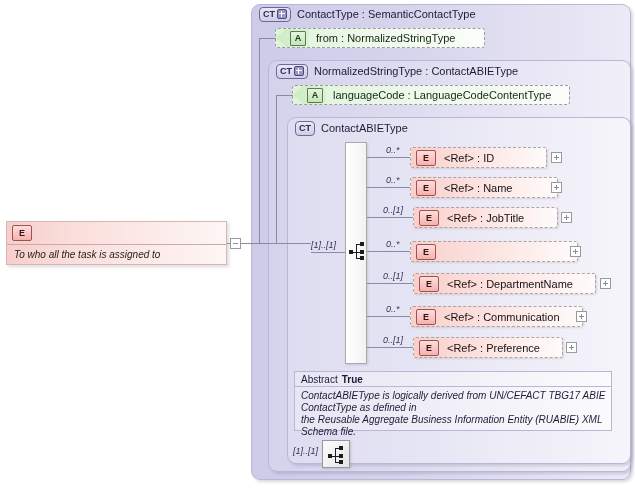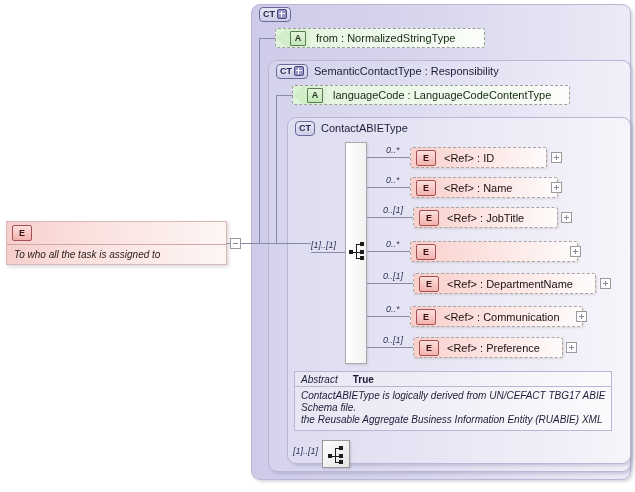--- a/index.html
+++ b/index.html
@@ -232,22 +232,22 @@
     background: linear-gradient(to right, #e7e6f3 0%, #efeef7 40%, #fbfbfd 100%);
   }
   .anno-abstract {
     display: flex; align-items: baseline;
     padding: 2px 0 2px 6px;
     border-bottom: 1px solid #b9b6d6;
     height: 15px;
     box-sizing: border-box;
   }
   .anno-abstract .k {
-    font-size: 10px; font-style: italic; color: #1c1c38;
-    margin-right: 15px;
+    font-size: 10px; color: #1c1c38;
+    margin-right: 4px;
   }
   .anno-abstract .v {
     font-size: 10px; font-weight: bold; color: #1c1c38;
   }
   .anno-text {
     padding: 3px 5px 0 6px;
     font-size: 10px;
     font-style: italic;
     color: #1c1c38;
     line-height: 12px;
@@ -258,37 +258,38 @@
 
 <div id="stage">
 
   <div class="ct-frame ct-l1" style="left:251px; top:4px; width:380px; height:476px;"></div>
 
   <div class="ct-header" style="left:259px; top:6px; height:16px;">
     <span class="badge-ct">
       <span>CT</span>
         <span class="plusglyph"></span>
     </span>
+    <span class="ct-title">ContactType : SemanticContactType</span>
   </div>
 
   <div class="attr-box" style="left:275px; top:28px; width:210px; height:20px;">
     <span class="attr-hex">
       <span class="badge-a">A</span>
     </span>
     <span class="attr-label">from      : NormalizedStringType</span>
   </div>
 
   <div class="ct-frame ct-l2" style="left:268px; top:60px; width:363px; height:412px;"></div>
 
   <div class="ct-header" style="left:276px; top:63px; height:16px;">
     <span class="badge-ct">
       <span>CT</span>
         <span class="plusglyph"></span>
     </span>
-    <span class="ct-title">SemanticContactType : Responsibility</span>
+    <span class="ct-title">NormalizedStringType : ContactABIEType</span>
   </div>
 
   <div class="attr-box" style="left:292px; top:85px; width:278px; height:20px;">
     <span class="attr-hex">
       <span class="badge-a">A</span>
     </span>
     <span class="attr-label">languageCode : LanguageCodeContentType</span>
   </div>
 
   <div class="ct-frame ct-l3" style="left:287px; top:117px; width:344px; height:347px;"></div>
@@ -392,22 +393,23 @@
   </div>
   <div class="expander plus" style="left:566px; top:342px;"></div>
 
   <div class="anno-panel" style="left:294px; top:371px; width:318px; height:60px;">
     <div class="anno-abstract">
       <span class="k">Abstract</span>
       <span class="v">True</span>
     </div>
     <div class="anno-text">
       <div>ContactABIEType is logically derived from UN/CEFACT TBG17 ABIE</div>
+      <div>ContactType as defined in</div>
+      <div>the Reusable Aggregate Business Information Entity (RUABIE) XML</div>
       <div>Schema file.</div>
-      <div>the Reusable Aggregate Business Information Entity (RUABIE) XML</div>
     </div>
   </div>
 
   <div class="card" style="left:293px; top:446px;">[1]..[1]</div>
 
   <div class="seq-boxed" style="left:322px; top:440px; width:28px; height:28px;"></div>
   <div class="seq-icon" style="left:328px; top:447px; width:16px; height:18px;">
     <span class="sq" style="left:0px; top:7px;"></span>
     <span class="ln" style="left:3px; top:8.5px; width:5px; height:1px;"></span>
     <span class="ln" style="left:7px; top:1px; width:1px; height:15px;"></span>

